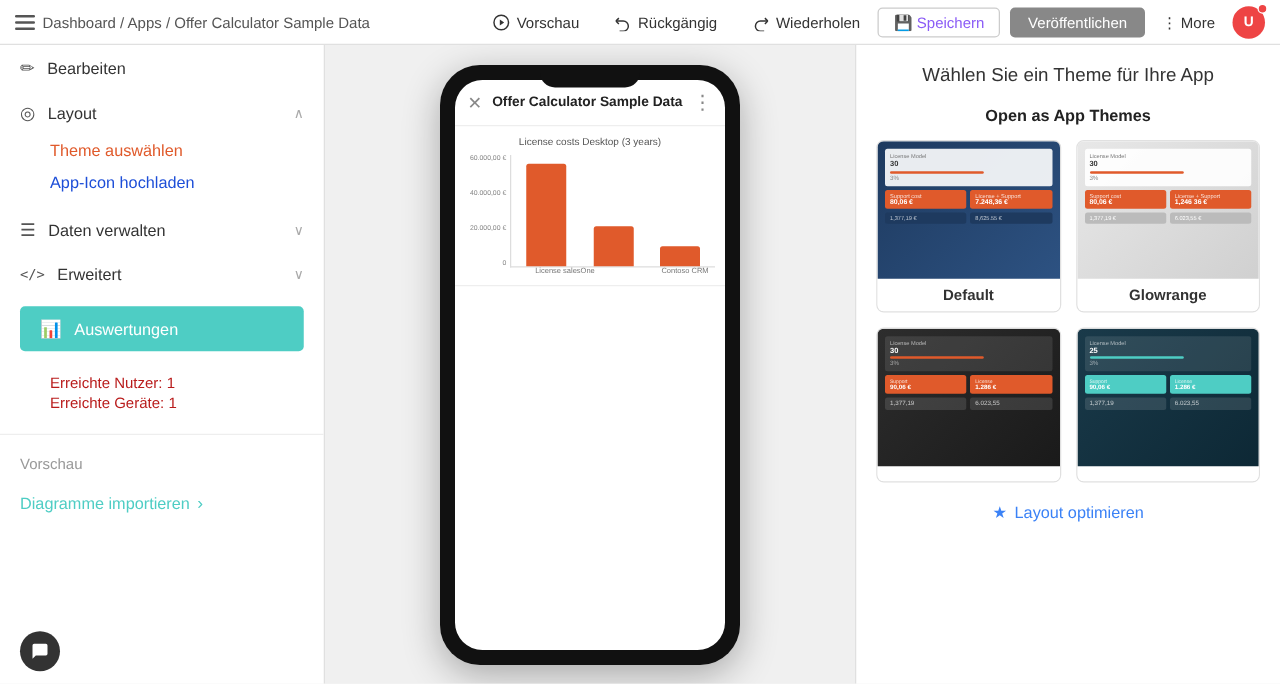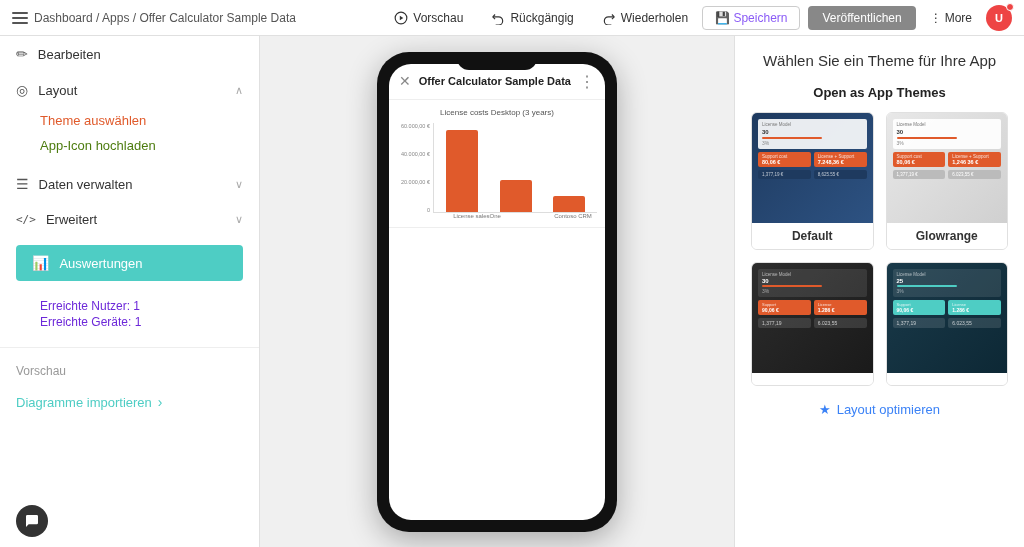--- a/index.html
+++ b/index.html
@@ -34,26 +34,26 @@
     
     .main-layout { display: flex; height: calc(547px - 36px); }
 
     
     .sidebar { width: 260px; background: #fff; border-right: 1px solid #e0e0e0; display: flex; flex-direction: column; overflow-y: auto; }
     .sidebar-item { display: flex; align-items: center; gap: 10px; padding: 10px 16px; cursor: pointer; font-size: 13px; color: #333; }
     .sidebar-item .icon { color: #555; font-size: 14px; }
     .sidebar-item .label { flex: 1; font-weight: 500; }
     .sidebar-item .chevron { color: #aaa; font-size: 11px; }
     .sidebar-sub { padding: 0 16px 8px 40px; }
-    .sidebar-sub-item { display: block; padding: 5px 0; font-size: 13px; cursor: pointer; color: #4d7c0f; }
+    .sidebar-sub-item { display: block; padding: 5px 0; font-size: 13px; cursor: pointer; color: #1d4ed8; }
     .sidebar-sub-item.active { color: #e05a2b; }
     .sidebar-active { background: #4ecdc4 !important; border-radius: 4px; margin: 4px 8px; }
     .sidebar-active .label { color: #fff !important; }
     .sidebar-active .icon { color: #fff !important; }
-    .auswertungen-section { padding: 8px 16px 8px 40px; font-size: 12px; color: #6d28d9; }
+    .auswertungen-section { padding: 8px 16px 8px 40px; font-size: 12px; color: #b91c1c; }
     .auswertungen-section p { margin: 2px 0; }
     .sidebar-divider { height: 1px; background: #eee; margin: 8px 0; }
     .sidebar-section-title { padding: 8px 16px; font-size: 12px; color: #999; font-weight: 500; }
     .sidebar-link { display: flex; align-items: center; gap: 6px; padding: 8px 16px; font-size: 13px; color: #4ecdc4; cursor: pointer; }
     .sidebar-link .arrow-icon { color: #4ecdc4; font-size: 14px; }
     .sidebar-bottom { margin-top: auto; padding: 10px 16px; }
     .chat-bubble { width: 32px; height: 32px; background: #333; border-radius: 50%; display: flex; align-items: center; justify-content: center; cursor: pointer; }
     .chat-bubble svg { width: 16px; height: 16px; fill: #fff; }
 
     
@@ -78,21 +78,21 @@
     .x-labels-row { display: flex; padding-left: 36px; }
 
     
     .phone-pie-area { flex: 1; padding: 8px; }
     .pie-title { font-size: 8px; color: #555; text-align: center; margin-bottom: 4px; }
     .pie-container { position: relative; display: flex; align-items: center; justify-content: center; height: 120px; }
     .pie-svg { width: 100px; height: 100px; }
     .pie-label { position: absolute; font-size: 7px; color: #333; font-weight: 600; background: rgba(255,255,255,0.85); padding: 1px 3px; border-radius: 2px; white-space: nowrap; }
 
     
-    .right-panel { width: 290px; background: #fff; border-left: 1px solid #e0e0e0; padding: 16px; overflow-y: auto; }
+    .right-panel { width: 340px; background: #fff; border-left: 1px solid #e0e0e0; padding: 16px; overflow-y: auto; }
     .right-panel-title { font-size: 15px; color: #333; font-weight: 500; text-align: center; margin-bottom: 16px; }
     .theme-section-title { font-size: 13px; font-weight: 600; color: #222; text-align: center; margin-bottom: 12px; }
     .themes-grid { display: grid; grid-template-columns: 1fr 1fr; gap: 12px; margin-bottom: 16px; }
     .theme-card { border: 1px solid #e0e0e0; border-radius: 6px; overflow: hidden; cursor: pointer; }
     .theme-preview { height: 110px; overflow: hidden; position: relative; }
     .theme-card-label { font-size: 12px; font-weight: 700; text-align: center; padding: 6px; color: #333; background: #fff; }
     .layout-optimize { display: flex; align-items: center; justify-content: center; gap: 6px; font-size: 13px; color: #3b82f6; cursor: pointer; margin-top: 8px; }
     .star-icon { color: #3b82f6; }
 
     

